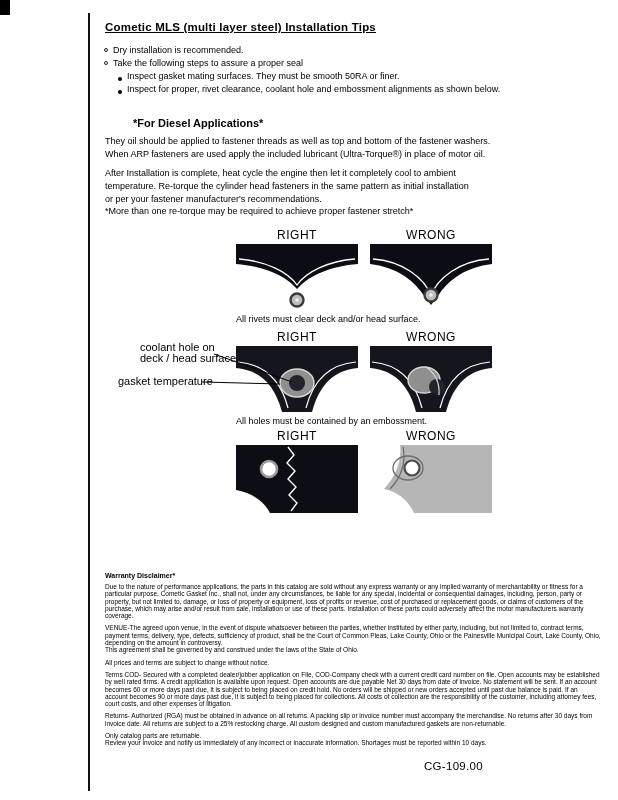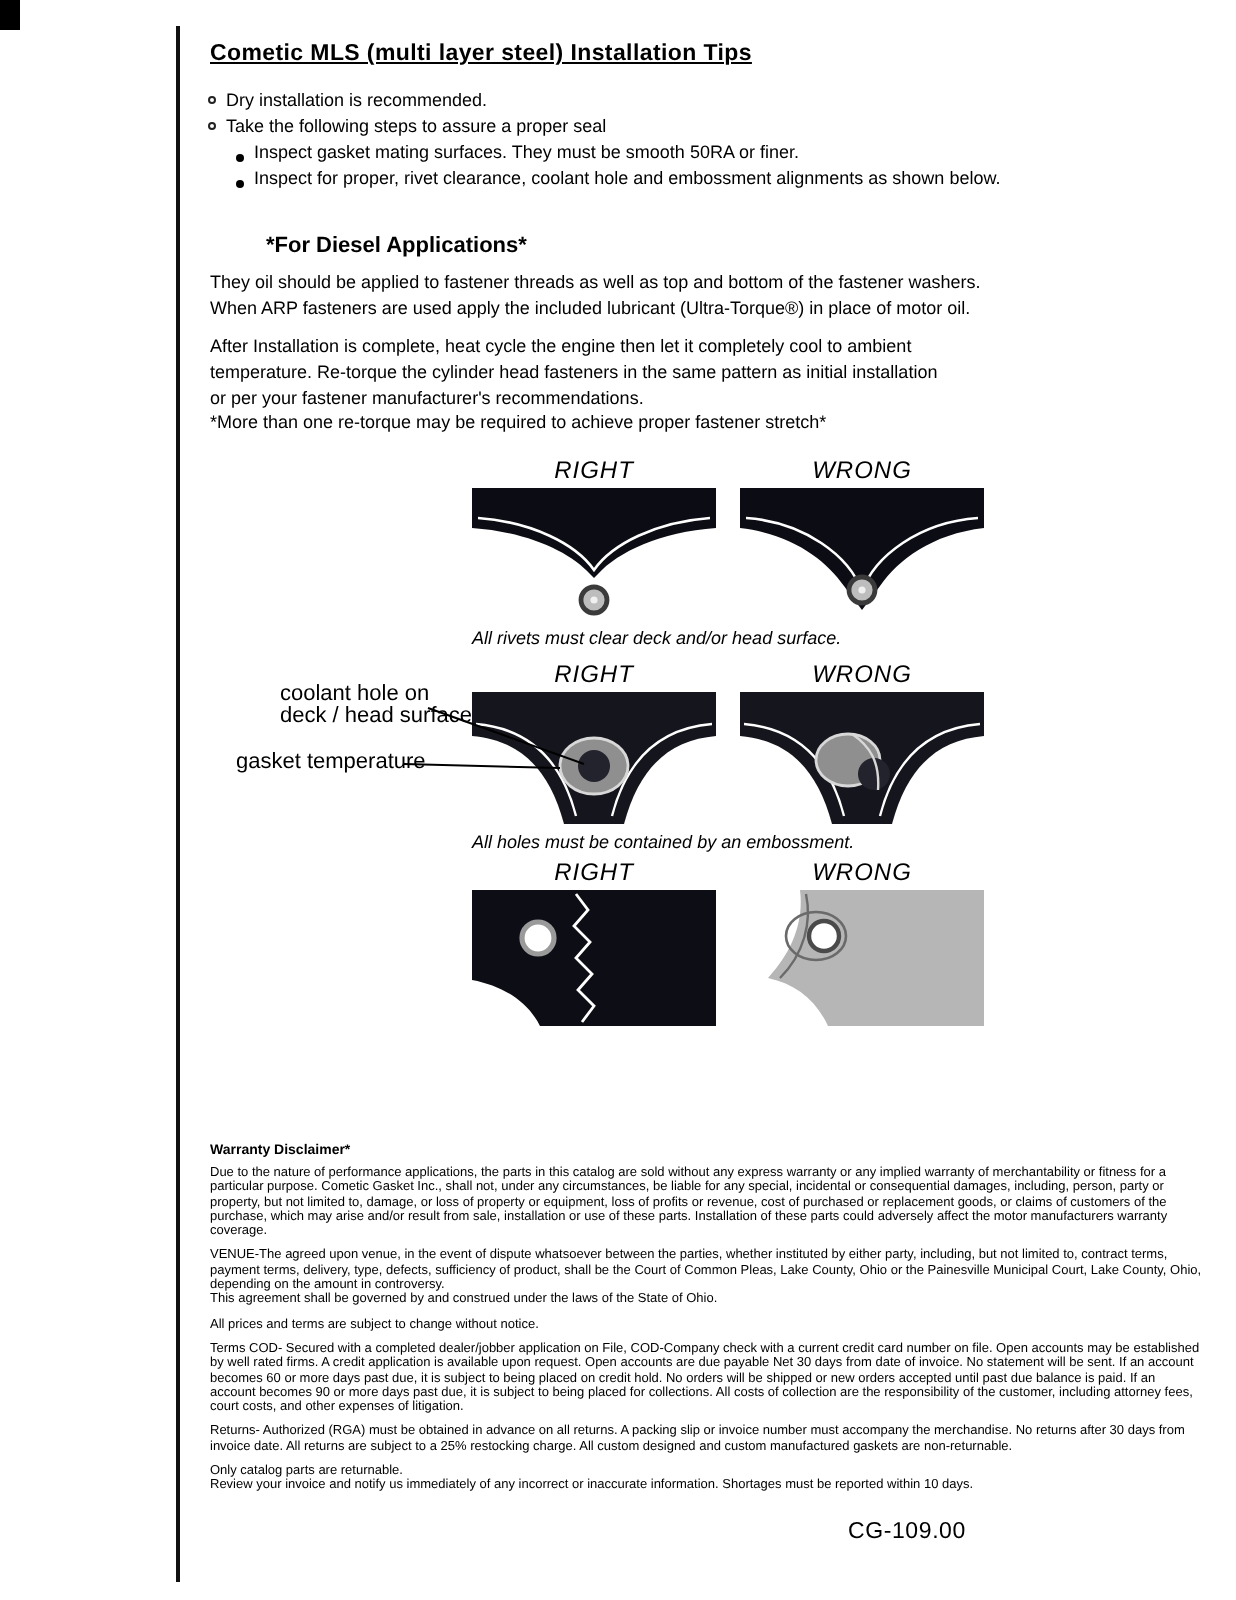--- a/index.html
+++ b/index.html
@@ -35,21 +35,21 @@
     flex:none; width:4px; height:4px; margin:4px 5px 0 0;
     background:#000; border-radius:50%;
   }
 
   .diesel-heading { left:105px; top:117px; font-size:11px; font-weight:bold;margin-left:28px; }
   .body-para { left:105px; width:475px; font-size:9px; line-height:13px; }
   .p1 { top:135px; }
   .p2 { top:167px; }
   .diesel-note { left:105px; top:206px; font-size:9px; }
 
-  .figure { width:256px;font-style:italic; }
+  .figure { width:256px; }
   .fig1 { left:236px; top:228px; }
   .fig2 { left:236px; top:330px; }
   .fig3 { left:236px; top:429px; }
   .fig-headers { display:flex; gap:12px; }
   .fig-head { width:122px; text-align:center; font-size:12px; letter-spacing:0.5px; }
   .fig-images { display:flex; gap:12px; margin-top:2px; }
   .fig-img { display:block; font-size:0; line-height:0; }
   .fig-caption { margin-top:4px; font-size:9px; line-height:11.5px; }
 
   .fig2-label { position:absolute; font-size:11px; line-height:11px; }

